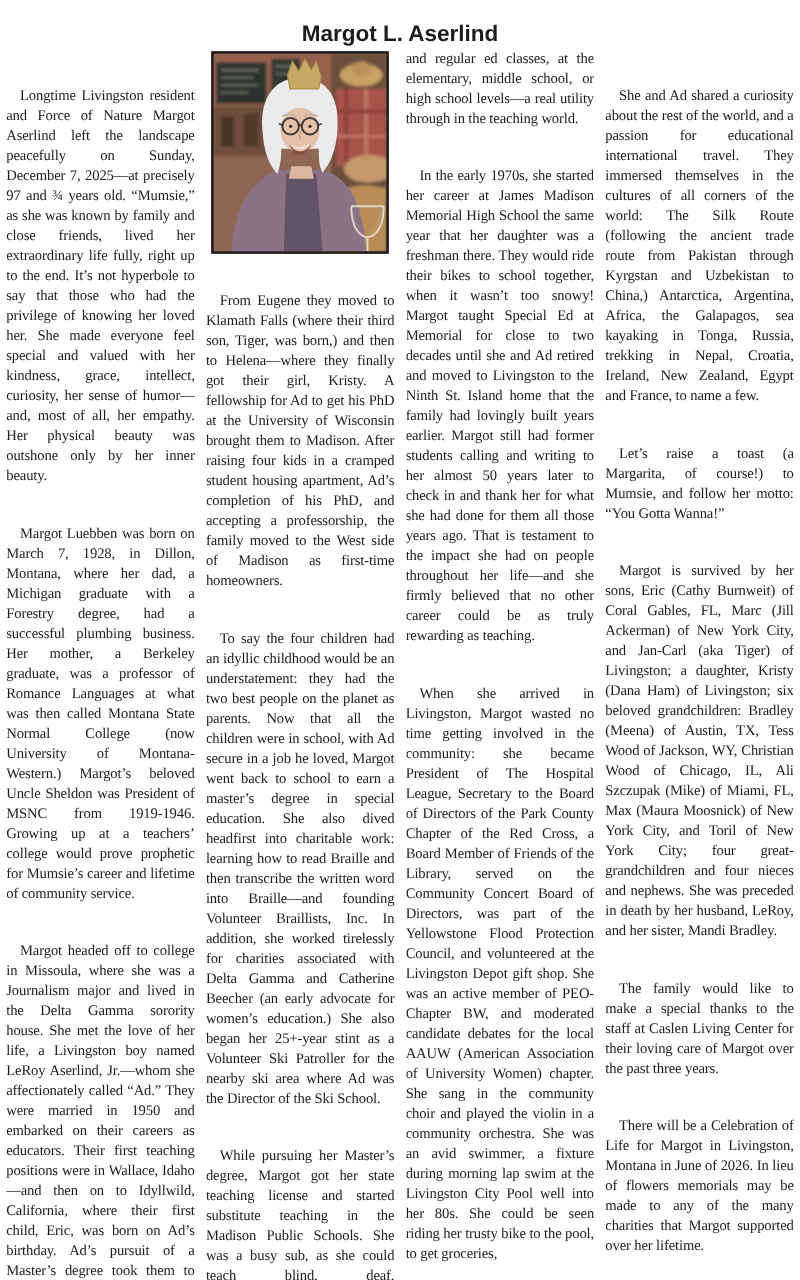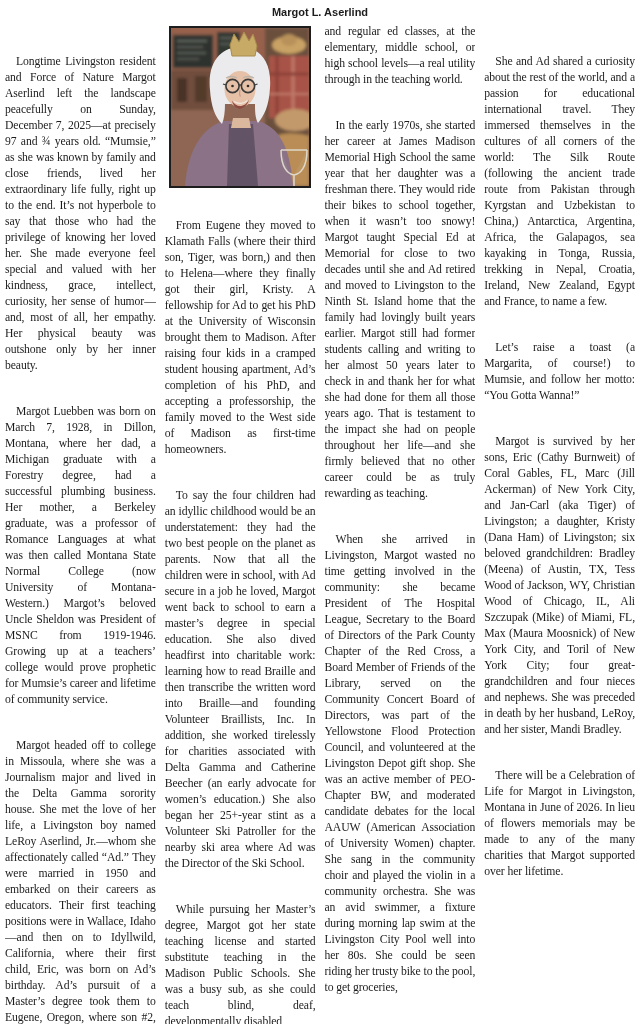--- a/index.html
+++ b/index.html
@@ -4,22 +4,22 @@
 <style>
   html,body { margin:0; padding:0; }
   body {
     width:640px; height:1024px; overflow:hidden;
     background:#ffffff; color:#1c1c1c;
     font-family:"Liberation Serif", serif;
   }
   .title {
     text-align:center;
     font-family:"Liberation Sans", sans-serif;
-    font-weight:700; font-size:11px; line-height:20px;
-    padding-top:2px;
+    font-weight:700; font-size:18px; line-height:20px;
+    padding-top:17px;
   }
   .cols {
     display:flex; gap:9px;
     padding:2px 5px 0 5px;
   }
   .col { flex:1 1 0; height:1000px; overflow:hidden; }
   .para {
     margin:0; font-size:11.7px; line-height:16px;
     text-align:justify; letter-spacing:-0.1px;
     -webkit-hyphens:auto; hyphens:auto;
@@ -129,15 +129,16 @@
 
   <div class="col">
       <p class="para">and regular ed classes, at the elementary, middle school, or high school levels—a real utility through in the teaching world.</p>
       <p class="para indent">In the early 1970s, she started her career at James Madison Memorial High School the same year that her daughter was a freshman there. They would ride their bikes to school together, when it wasn’t too snowy! Margot taught Special Ed at Memorial for close to two decades until she and Ad retired and moved to Livingston to the Ninth St. Island home that the family had lovingly built years earlier. Margot still had former students calling and writing to her almost 50 years later to check in and thank her for what she had done for them all those years ago. That is testament to the impact she had on people throughout her life—and she firmly believed that no other career could be as truly rewarding as teaching.</p>
       <p class="para indent">When she arrived in Livingston, Margot wasted no time getting involved in the community: she became President of The Hospital League, Secretary to the Board of Directors of the Park County Chapter of the Red Cross, a Board Member of Friends of the Library, served on the Community Concert Board of Directors, was part of the Yellowstone Flood Protection Council, and volunteered at the Livingston Depot gift shop. She was an active member of PEO-Chapter BW, and moderated candidate debates for the local AAUW (American Association of University Women) chapter. She sang in the community choir and played the violin in a community orchestra. She was an avid swimmer, a fixture during morning lap swim at the Livingston City Pool well into her 80s. She could be seen riding her trusty bike to the pool, to get groceries,</p>
     </div>
   <div class="col">
       <p class="para indent">She and Ad shared a curiosity about the rest of the world, and a passion for educational international travel. They immersed themselves in the cultures of all corners of the world: The Silk Route (following the ancient trade route from Pakistan through Kyrgstan and Uzbekistan to China,) Antarctica, Argentina, Africa, the Galapagos, sea kayaking in Tonga, Russia, trekking in Nepal, Croatia, Ireland, New Zealand, Egypt and France, to name a few.</p>
       <p class="para indent">Let’s raise a toast (a Margarita, of course!) to Mumsie, and follow her motto: “You Gotta Wanna!”</p>
       <p class="para indent">Margot is survived by her sons, Eric (Cathy Burnweit) of Coral Gables, FL, Marc (Jill Ackerman) of New York City, and Jan-Carl (aka Tiger) of Livingston; a daughter, Kristy (Dana Ham) of Livingston; six beloved grandchildren: Bradley (Meena) of Austin, TX, Tess Wood of Jackson, WY, Christian Wood of Chicago, IL, Ali Szczupak (Mike) of Miami, FL, Max (Maura Moosnick) of New York City, and Toril of New York City; four great-grandchildren and four nieces and nephews. She was preceded in death by her husband, LeRoy, and her sister, Mandi Bradley.</p>
+      <p class="para indent">The family would like to make a special thanks to the staff at Caslen Living Center for their loving care of Margot over the past three years.</p>
       <p class="para indent">There will be a Celebration of Life for Margot in Livingston, Montana in June of 2026. In lieu of flowers memorials may be made to any of the many charities that Margot supported over her lifetime.</p>
     </div>
 </div>
 
 </body></html>

